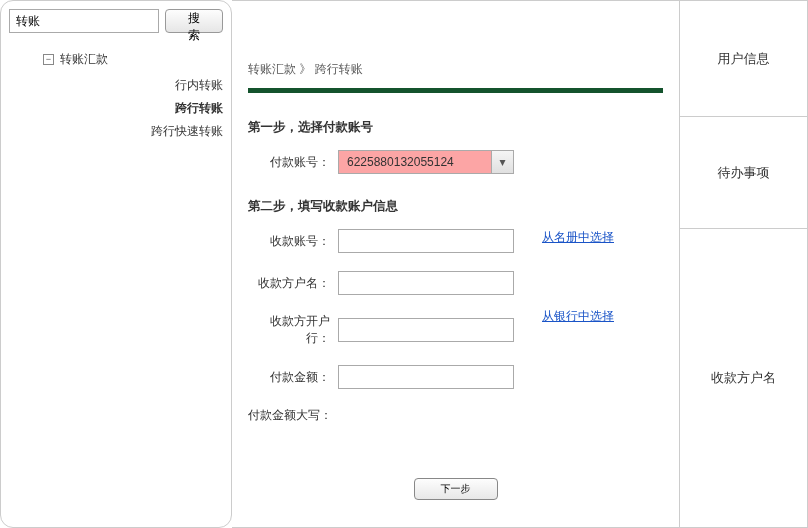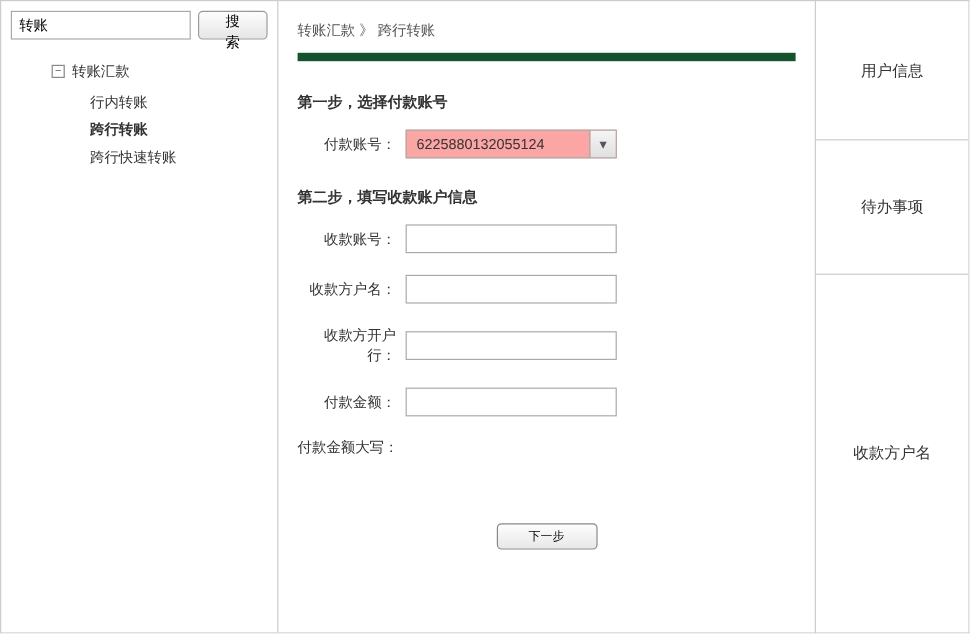--- a/index.html
+++ b/index.html
@@ -7,44 +7,44 @@
   .app {
     width: 808px;
     height: 528px;
     display: grid;
     grid-template-columns: 232px 1fr 128px;
   }
   .col { border: 1px solid #ccc; position: relative; }
   .col + .col { border-left: none; }
 
   
-  .sidebar { padding: 8px 8px; }
+  .sidebar { padding: 8px 8px; border-radius: 13px; }
   .search-row { display: flex; gap: 6px; align-items: center; margin-bottom: 18px; }
   .search-input {
     width: 150px; height: 24px; border: 1px solid #aaa; padding: 2px 6px;
     font-size: 12px;
   }
   .search-btn {
     height: 24px; padding: 0 20px; border: 1px solid #999; background: linear-gradient(#fdfdfd,#e6e6e6);
     border-radius: 4px; cursor: pointer; font-size: 12px;
   }
   .tree { padding-left: 34px; }
   .tree-root { margin-bottom: 6px; display: flex; align-items: center; gap: 6px; }
   .tree-toggle {
     width: 11px; height: 11px; border: 1px solid #888; display: inline-flex;
     align-items: center; justify-content: center; font-size: 9px; line-height: 1;
     color: #555; background: #fff;
   }
-  .tree-children { padding-left: 32px; }
+  .tree-children { padding-left: 32px; text-align: right; }
   .tree-item { padding: 3px 0; cursor: pointer; }
   .tree-item.active { font-weight: bold; }
 
   
   .main { padding: 10px 16px 16px 16px; display: flex; flex-direction: column; }
-  .breadcrumb { color: #555; font-size: 12px; padding: 6px 0 10px 0; border-bottom: 7px solid #14532d; margin-bottom: 20px; }
+  .breadcrumb { color: #555; font-size: 12px; padding: 6px 0 10px 0; border-bottom: 5px solid #14532d; margin-bottom: 20px; margin-top: 44px; }
   .step-title { font-weight: bold; margin: 6px 0 14px 0; font-size: 12.5px; }
   .form-row { display: flex; align-items: center; gap: 8px; margin-bottom: 18px; }
   .form-label { width: 82px; text-align: right; color: #333; }
   .select-wrap {
     position: relative; display: inline-flex; align-items: center;
     border: 1px solid #aaa; height: 24px; width: 176px; background: #fca5a5;
   }
   .select-value { padding: 0 8px; flex: 1; }
   .select-arrow {
     width: 22px; height: 100%; border-left: 1px solid #aaa; background: linear-gradient(#f5f5f5,#e0e0e0);
@@ -123,20 +123,24 @@
         </div>
         <div class="form-row">
           <span class="form-label">收款方户名：</span>
           <input class="text-input" type="text" value="" style="">
         </div>
         <div class="form-row">
           <span class="form-label">收款方开户行：</span>
           <input class="text-input" type="text" value="" style="">
         </div>
       </div>
+      <div class="link-stack">
+        <a class="link">从名册中选择</a>
+        <a class="link">从银行中选择</a>
+      </div>
     </div>
 
     <div class="form-row">
       <span class="form-label">付款金额：</span>
       <input class="text-input" type="text" value="" style="">
     </div>
     <div class="form-row">
       <span class="form-label" style="width:auto">付款金额大写：</span>
       <span></span>
     </div>

